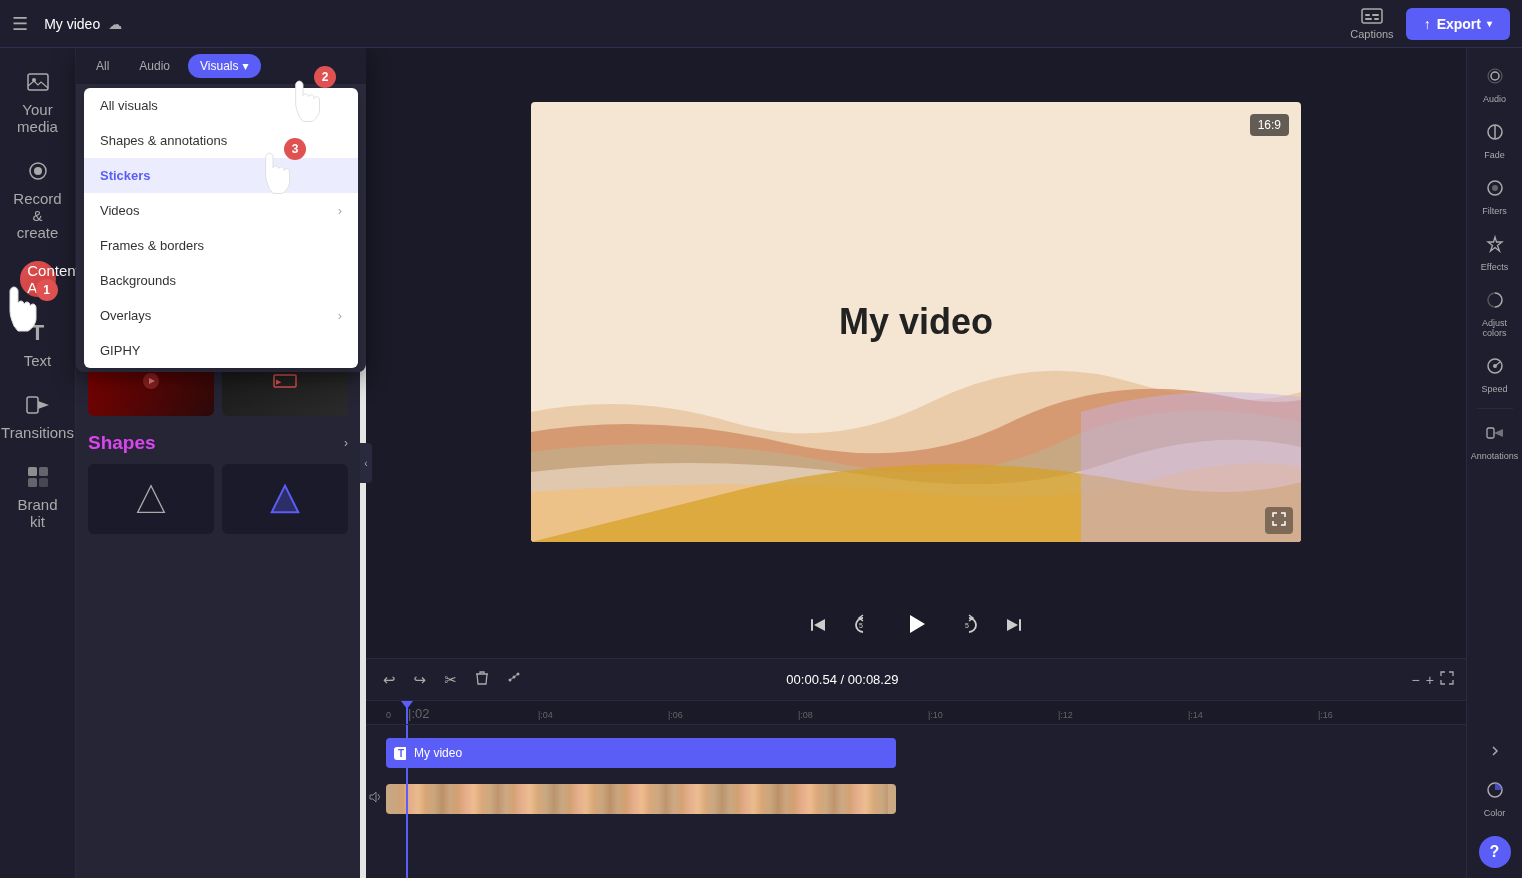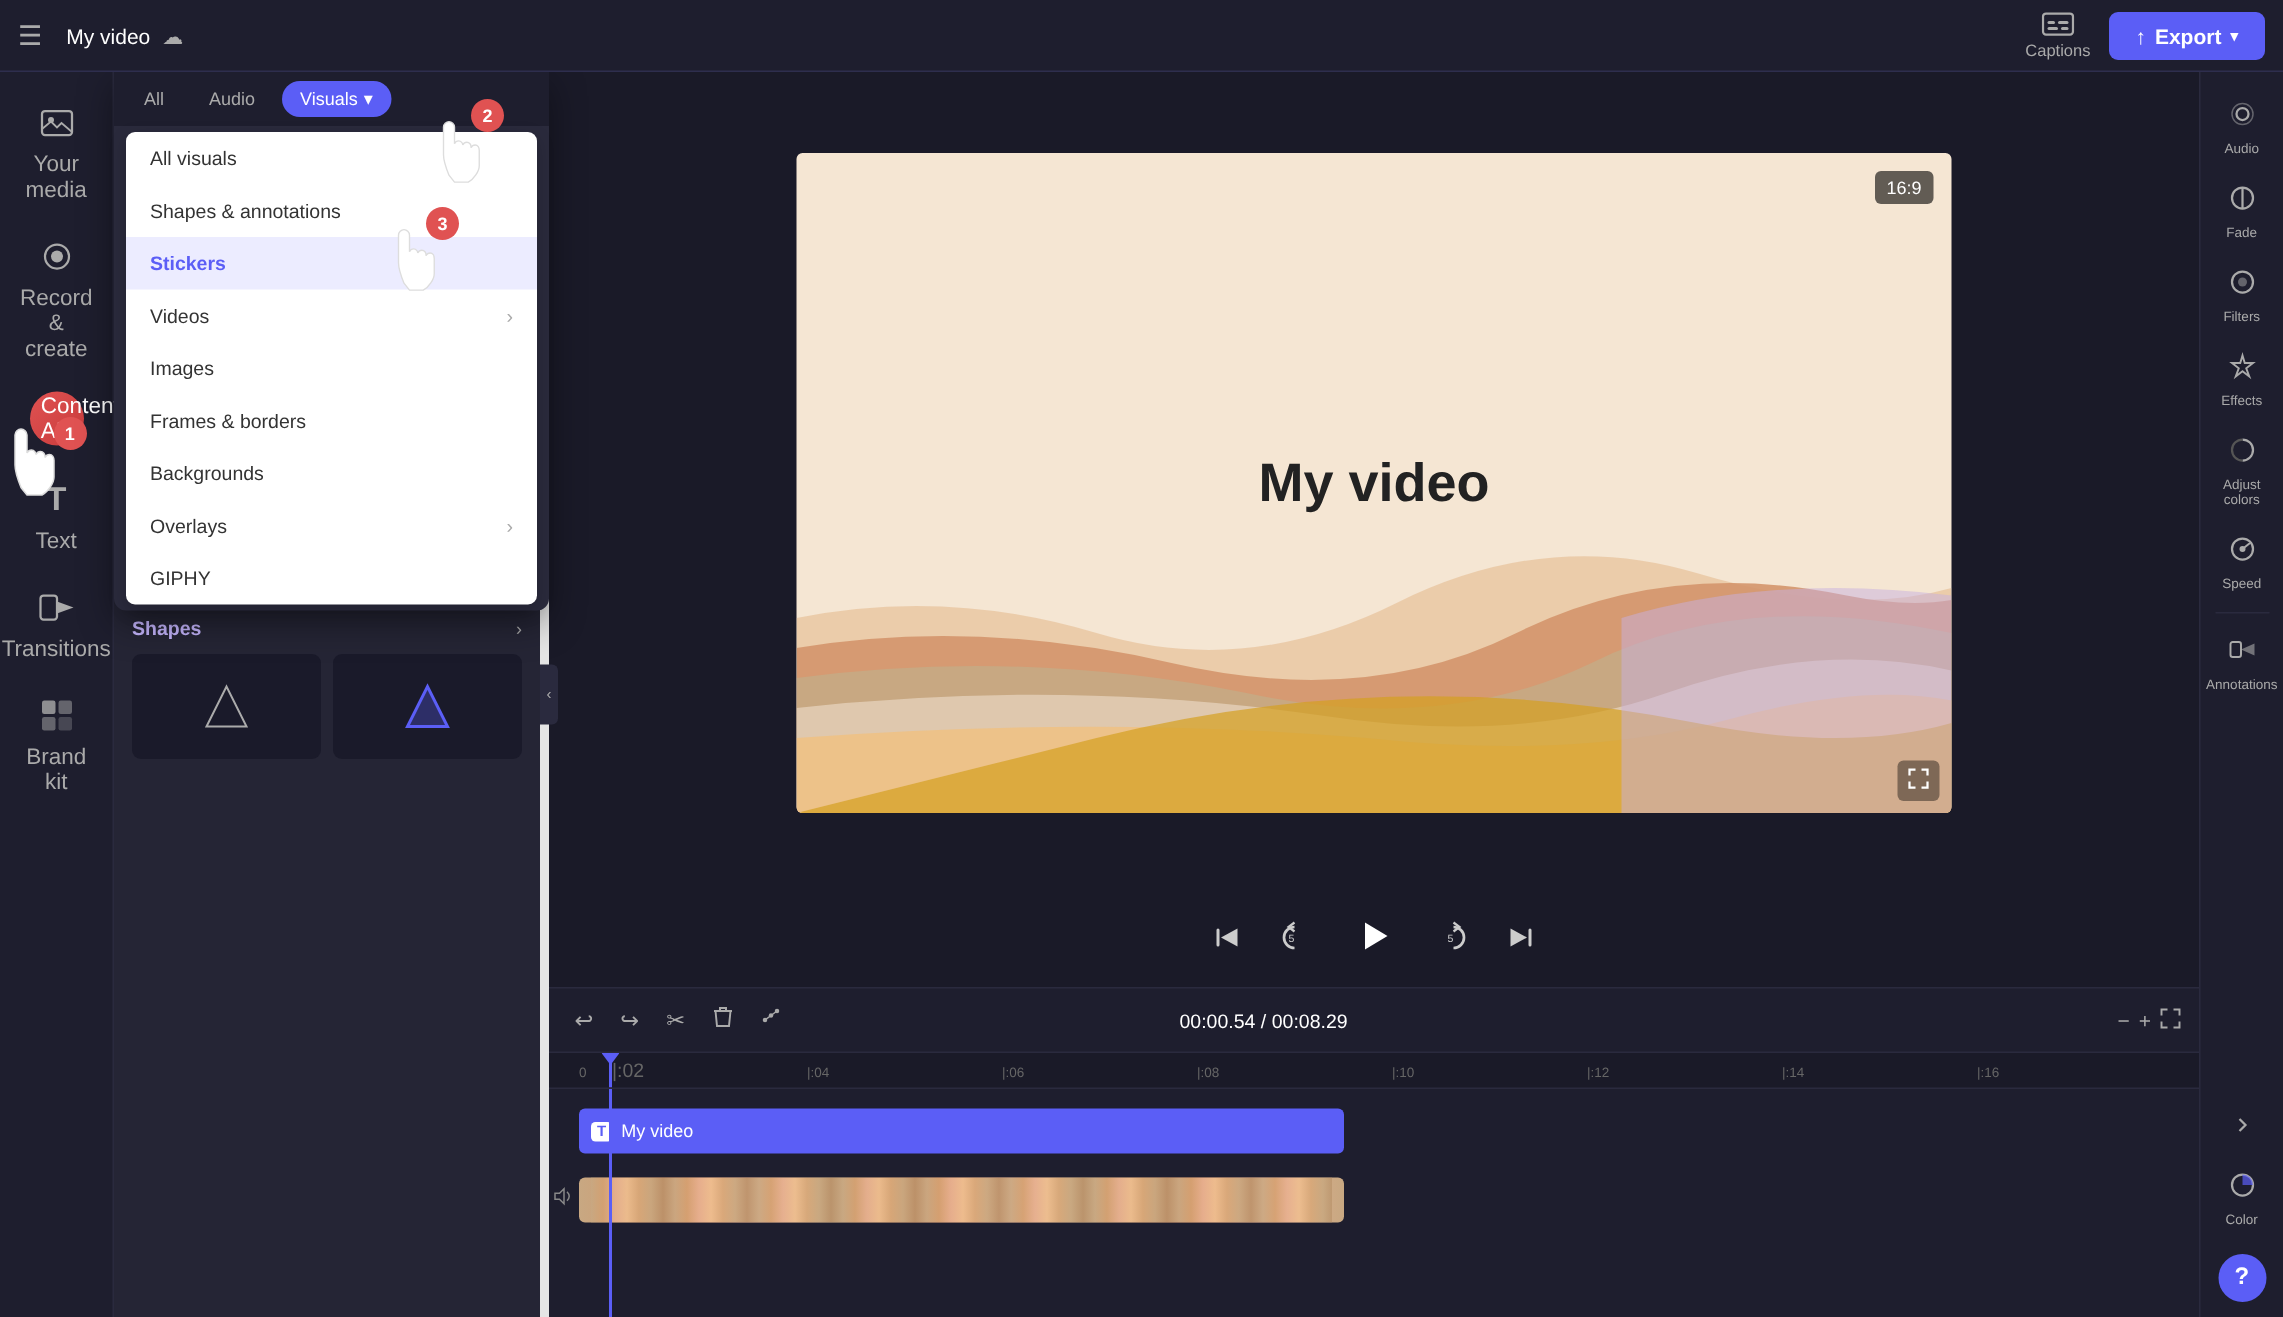--- a/index.html
+++ b/index.html
@@ -35,21 +35,21 @@
     .visuals-tab-row { display: flex; align-items: center; background: #1e1e2e; padding: 6px 8px; gap: 6px; }
     .tab-btn { padding: 5px 12px; border-radius: 20px; font-size: 12px; cursor: pointer; border: none; background: transparent; color: #aaa; }
     .tab-btn.active { background: #5b5ef6; color: #fff; }
     .tab-btn.with-arrow { display: flex; align-items: center; gap: 4px; }
     .dropdown-menu { background: #fff; color: #333; border-radius: 6px; margin: 4px 8px; overflow: hidden; box-shadow: 0 4px 12px rgba(0,0,0,0.2); }
     .dropdown-item { padding: 10px 16px; font-size: 13px; cursor: pointer; display: flex; align-items: center; justify-content: space-between; }
     .dropdown-item.active { background: #ececff; color: #5b5ef6; font-weight: 600; }
     .dropdown-item .chevron-right { color: #aaa; }
     .panel-section { margin-bottom: 16px; }
     .panel-section-header { display: flex; align-items: center; justify-content: space-between; margin-bottom: 10px; }
-    .panel-section-title { font-size: 13px; font-weight: 600; color: #c4b5fd; }
+    .panel-section-title { font-size: 19px; font-weight: 600; color: #d946ef; }
     .see-more { font-size: 12px; color: #aaa; display: flex; align-items: center; gap: 3px; cursor: pointer; }
     .music-grid { display: flex; gap: 8px; }
     .music-item { width: 60px; height: 60px; border-radius: 50%; display: flex; align-items: center; justify-content: center; font-size: 22px; cursor: pointer; flex-shrink: 0; }
     .music-item-1 { background: linear-gradient(135deg, #2ecc71, #27ae60); }
     .music-item-2 { background: linear-gradient(135deg, #9b59b6, #8e44ad); }
     .music-item-3 { background: linear-gradient(135deg, #1abc9c, #16a085); }
     .annotation-grid { display: grid; grid-template-columns: 1fr 1fr; gap: 8px; }
     .annotation-item { background: #1a1a2a; border-radius: 6px; height: 70px; display: flex; align-items: center; justify-content: center; cursor: pointer; overflow: hidden; }
     .annotation-item svg { width: 40px; height: 40px; }
     .video-grid { display: grid; grid-template-columns: 1fr 1fr; gap: 8px; }
@@ -224,23 +224,20 @@
           <div style="position:absolute; right: 60px; top: 90px; z-index:300; pointer-events:none;">
             <svg width="55" height="65" viewBox="0 0 60 70" fill="none">
               <path d="M20 55 C18 50, 16 45, 16 40 L16 20 C16 18 18 16 20 16 C22 16 24 18 24 20 L24 32 C24 32, 25 30, 27 30 C29 30 30 32 30 33 C30 33, 31 31, 33 31 C35 31 36 33 36 34 L36 35 C36 35, 37 33, 39 33 C41 33 42 35 42 37 L42 48 C42 52, 38 58, 34 60 L24 60 Z" fill="#fff" stroke="#ddd" stroke-width="1"></path>
             </svg>
             <div class="number-badge" style="position:absolute; top:0; right:0;">3</div>
           </div>
         </div>
         <div class="dropdown-item">
           <span>Videos</span>
           <span class="chevron-right">›</span>
-        </div>
-        <div class="dropdown-item">
-          <span>Images</span>
         </div>
         <div class="dropdown-item">
           <span>Frames &amp; borders</span>
         </div>
         <div class="dropdown-item">
           <span>Backgrounds</span>
         </div>
         <div class="dropdown-item">
           <span>Overlays</span>
           <span class="chevron-right">›</span>

